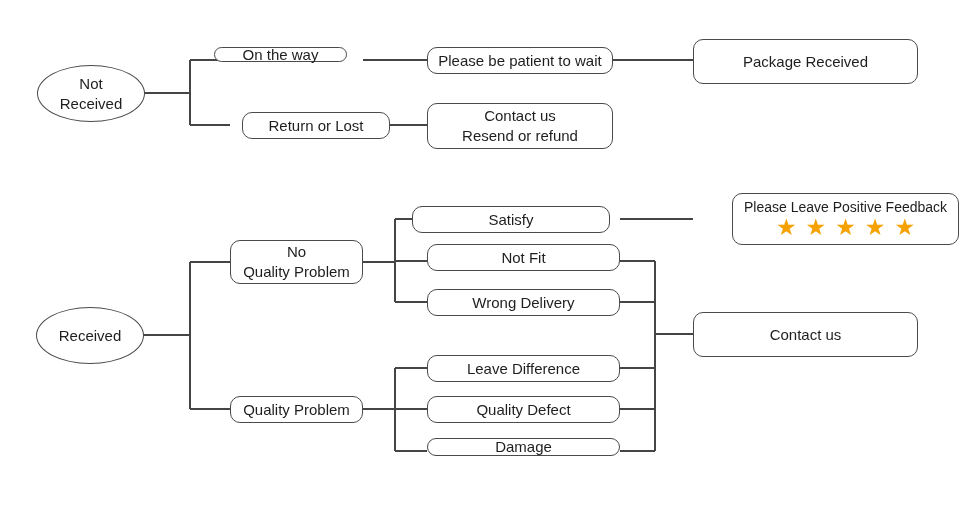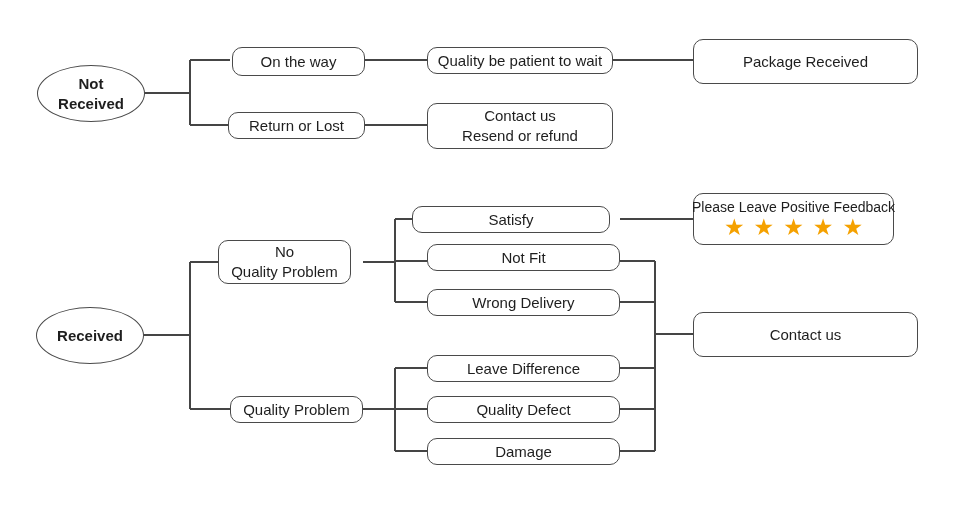--- a/index.html
+++ b/index.html
@@ -32,21 +32,20 @@
     background:var(--background);
     white-space:nowrap;
   }
   .box{
     border:1.4px solid var(--border);
     border-radius:10px;
   }
   .ellipse{
     border:1.4px solid var(--border);
     border-radius:50%;
-    font-weight:bold;
   }
   .feedback-title{font-size:14px;line-height:1.15;}
   .stars{display:flex;gap:9px;margin-top:1px;}
   .stars span{
     color:var(--star);
     font-size:23px;
     line-height:1;
   }
 </style>
 </head>
@@ -63,46 +62,46 @@
              M620 219 H693
              M620 261 H655 M620 302 H655 M620 368 H655 M620 409 H655 M620 451 H655
              M655 261 V451 M655 334 H693"></path>
   </svg>
 
   <div class="node ellipse" style="left:37px;top:65px;width:108px;height:57px">
     <span>Not</span>
     <span>Received</span>
   </div>
 
-  <div class="node box" style="left:232px;top:47px;width:133px;height:29px">
+  <div class="node box" style="left:214px;top:47px;width:133px;height:15px">
     <span>On the way</span>
   </div>
 
-  <div class="node box" style="left:228px;top:112px;width:137px;height:27px">
+  <div class="node box" style="left:242px;top:112px;width:148px;height:27px">
     <span>Return or Lost</span>
   </div>
 
   <div class="node box" style="left:427px;top:47px;width:186px;height:27px">
-    <span>Quality be patient to wait</span>
+    <span>Please be patient to wait</span>
   </div>
 
   <div class="node box" style="left:693px;top:39px;width:225px;height:45px">
     <span>Package Received</span>
   </div>
 
   <div class="node box" style="left:427px;top:103px;width:186px;height:46px">
     <span>Contact us</span>
     <span>Resend or refund</span>
   </div>
 
   <div class="node ellipse" style="left:36px;top:307px;width:108px;height:57px">
     <span>Received</span>
   </div>
 
-  <div class="node box" style="left:218px;top:240px;width:133px;height:44px">
+  <div class="node box" style="left:230px;top:240px;width:133px;height:44px">
     <span>No</span>
     <span>Quality Problem</span>
   </div>
 
   <div class="node box" style="left:230px;top:396px;width:133px;height:27px">
     <span>Quality Problem</span>
   </div>
 
   <div class="node box" style="left:412px;top:206px;width:198px;height:27px">
     <span>Satisfy</span>
@@ -117,25 +116,25 @@
   </div>
 
   <div class="node box" style="left:427px;top:355px;width:193px;height:27px">
     <span>Leave Difference</span>
   </div>
 
   <div class="node box" style="left:427px;top:396px;width:193px;height:27px">
     <span>Quality Defect</span>
   </div>
 
-  <div class="node box" style="left:427px;top:438px;width:193px;height:27px">
+  <div class="node box" style="left:427px;top:438px;width:193px;height:18px">
     <span>Damage</span>
   </div>
 
-  <div class="node box" style="left:693px;top:193px;width:201px;height:52px">
+  <div class="node box" style="left:732px;top:193px;width:227px;height:52px">
     <span class="feedback-title">Please Leave Positive Feedback</span>
     <span class="stars">
       <span>★</span>
       <span>★</span>
       <span>★</span>
       <span>★</span>
       <span>★</span>
     </span>
   </div>
 

